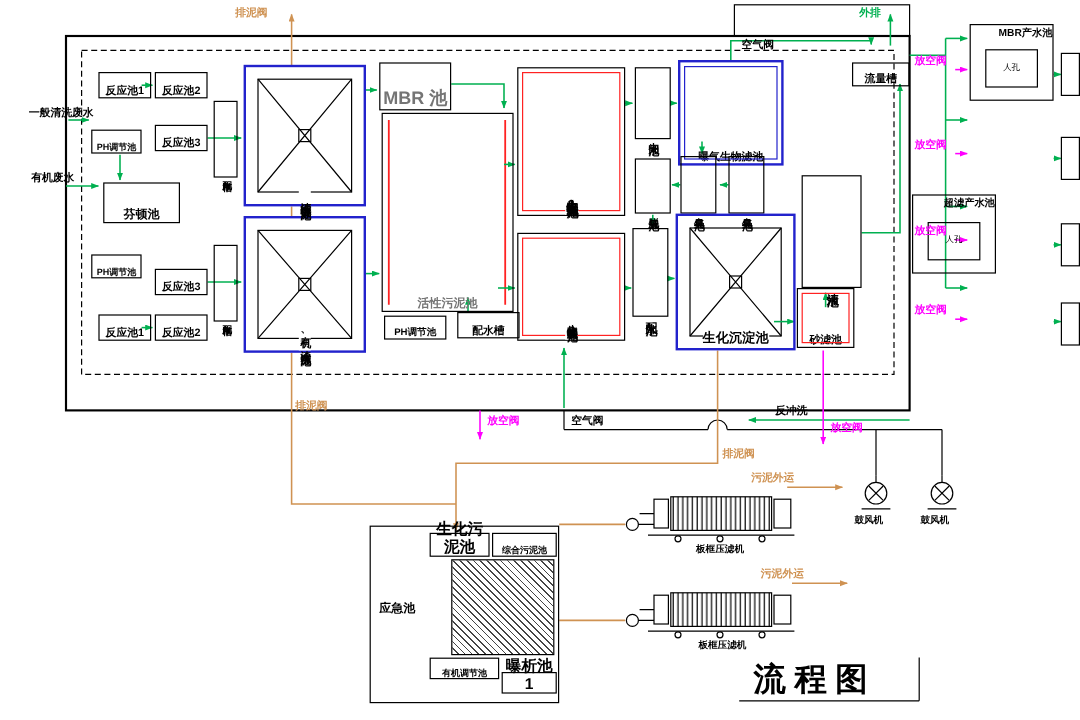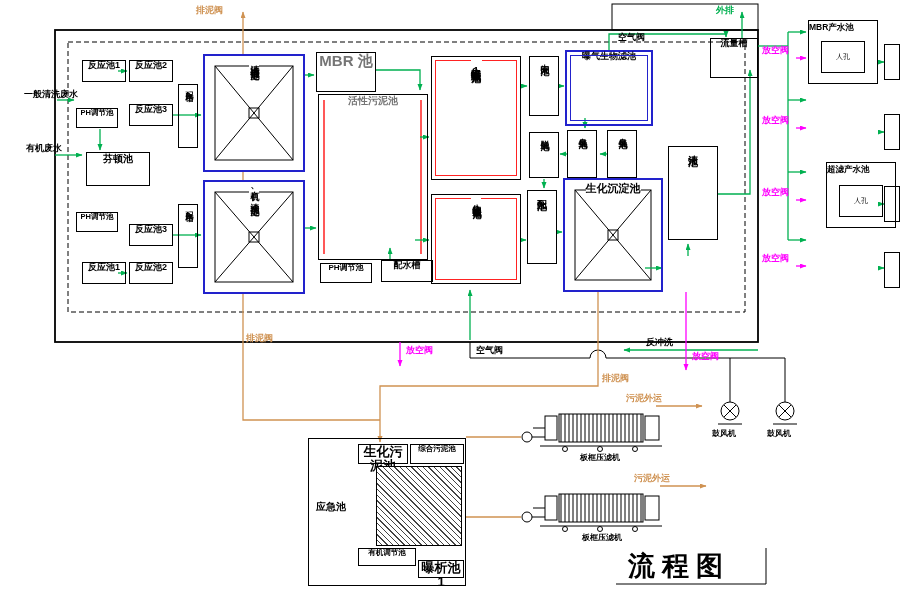--- a/index.html
+++ b/index.html
@@ -1,20 +1,20 @@
 <!DOCTYPE html>
 <html style="--flow_green: #00b050; --vent_magenta: #ff00ff; --sludge_orange: #cf9252; --tank_blue: #2222cc; --alert_red: #ff2222;"><head>
 <meta charset="utf-8">
 <style>
   html,body{margin:0;padding:0;background:#fff}
   .canvas{position:relative;width:900px;height:600px;background:#fff;overflow:hidden;
           font-family:"Liberation Sans",sans-serif;color:#000}
   svg.layer{position:absolute;left:0;top:0}
   .box{position:absolute;box-sizing:border-box;border:1px solid #000;display:flex;
-       align-items:flex-start;justify-content:center;text-align:center;
+       align-items:flex-end;justify-content:center;text-align:center;
        font-size:9px;font-weight:bold;line-height:1.1}
   .blue{border:2px solid var(--tank_blue,#2222cc)}
   .dblue::after{content:"";position:absolute;inset:3px;border:1px solid var(--tank_blue,#2222cc);pointer-events:none}
   .redin::after{content:"";position:absolute;inset:3px;border:1px solid var(--alert_red,#ff2222);pointer-events:none}
   .v{writing-mode:vertical-rl;text-orientation:upright;letter-spacing:1px}
   .wb{background:#fff;padding:2px 0;z-index:2}
   .txt{position:absolute;font-size:9px;font-weight:bold;white-space:nowrap}
   .g{color:var(--flow_green,#00b050)}
   .m{color:var(--vent_magenta,#ff00ff)}
   .o{color:var(--sludge_orange,#cf9252)}
@@ -225,52 +225,55 @@
   <div class="box" style="left:320px;top:263px;width:52px;height:20px;font-size:8px">
       <span>PH调节池</span>
     </div>
   <div class="box" style="left:381px;top:260px;width:52px;height:22px">
       <span>配水槽</span>
     </div>
 
   <div class="box" style="left:529px;top:56px;width:30px;height:60px">
       <span class="v">中间水池</span>
     </div>
-  <div class="box blue dblue" style="left:565px;top:50px;width:88px;height:76px">
+  <div class="box blue dblue" style="left:565px;top:50px;width:88px;height:88px">
       <span>曝气生物滤池</span>
     </div>
   <div class="box" style="left:529px;top:132px;width:30px;height:46px">
       <span class="v">脱氧池</span>
     </div>
   <div class="box" style="left:567px;top:130px;width:30px;height:48px">
       <span class="v">臭氧池</span>
     </div>
   <div class="box" style="left:607px;top:130px;width:30px;height:48px">
       <span class="v">臭氧池</span>
     </div>
   <div class="box" style="left:668px;top:146px;width:50px;height:94px;font-size:10px">
       <span class="v">清水池</span>
     </div>
   <div class="box" style="left:527px;top:190px;width:30px;height:74px;font-size:10px">
       <span class="v">配水池</span>
     </div>
   <div class="box blue" style="left:563px;top:178px;width:100px;height:114px;font-size:11px">
       <span class="wb">生化沉淀池</span>
     </div>
-  <div class="box" style="left:710px;top:38px;width:48px;height:40px">
+  <div class="box redin" style="left:664px;top:240px;width:48px;height:50px">
+      <span>砂滤池</span>
+    </div>
+  <div class="box" style="left:710px;top:52px;width:48px;height:20px">
       <span>流量槽</span>
     </div>
 
   <div class="box rt" style="left:808px;top:20px;width:70px;height:64px">
       <span>MBR产水池</span>
       <div class="mh">
         <span>人孔</span>
       </div>
     </div>
-  <div class="box rt" style="left:826px;top:162px;width:70px;height:66px">
+  <div class="box rt" style="left:760px;top:162px;width:70px;height:66px">
       <span>超滤产水池</span>
       <div class="mh" style="top:22px">
         <span>人孔</span>
       </div>
     </div>
   <div class="box" style="left:884px;top:44px;width:16px;height:36px"></div>
   <div class="box" style="left:884px;top:114px;width:16px;height:36px"></div>
   <div class="box" style="left:884px;top:186px;width:16px;height:36px"></div>
   <div class="box" style="left:884px;top:252px;width:16px;height:36px"></div>
 

